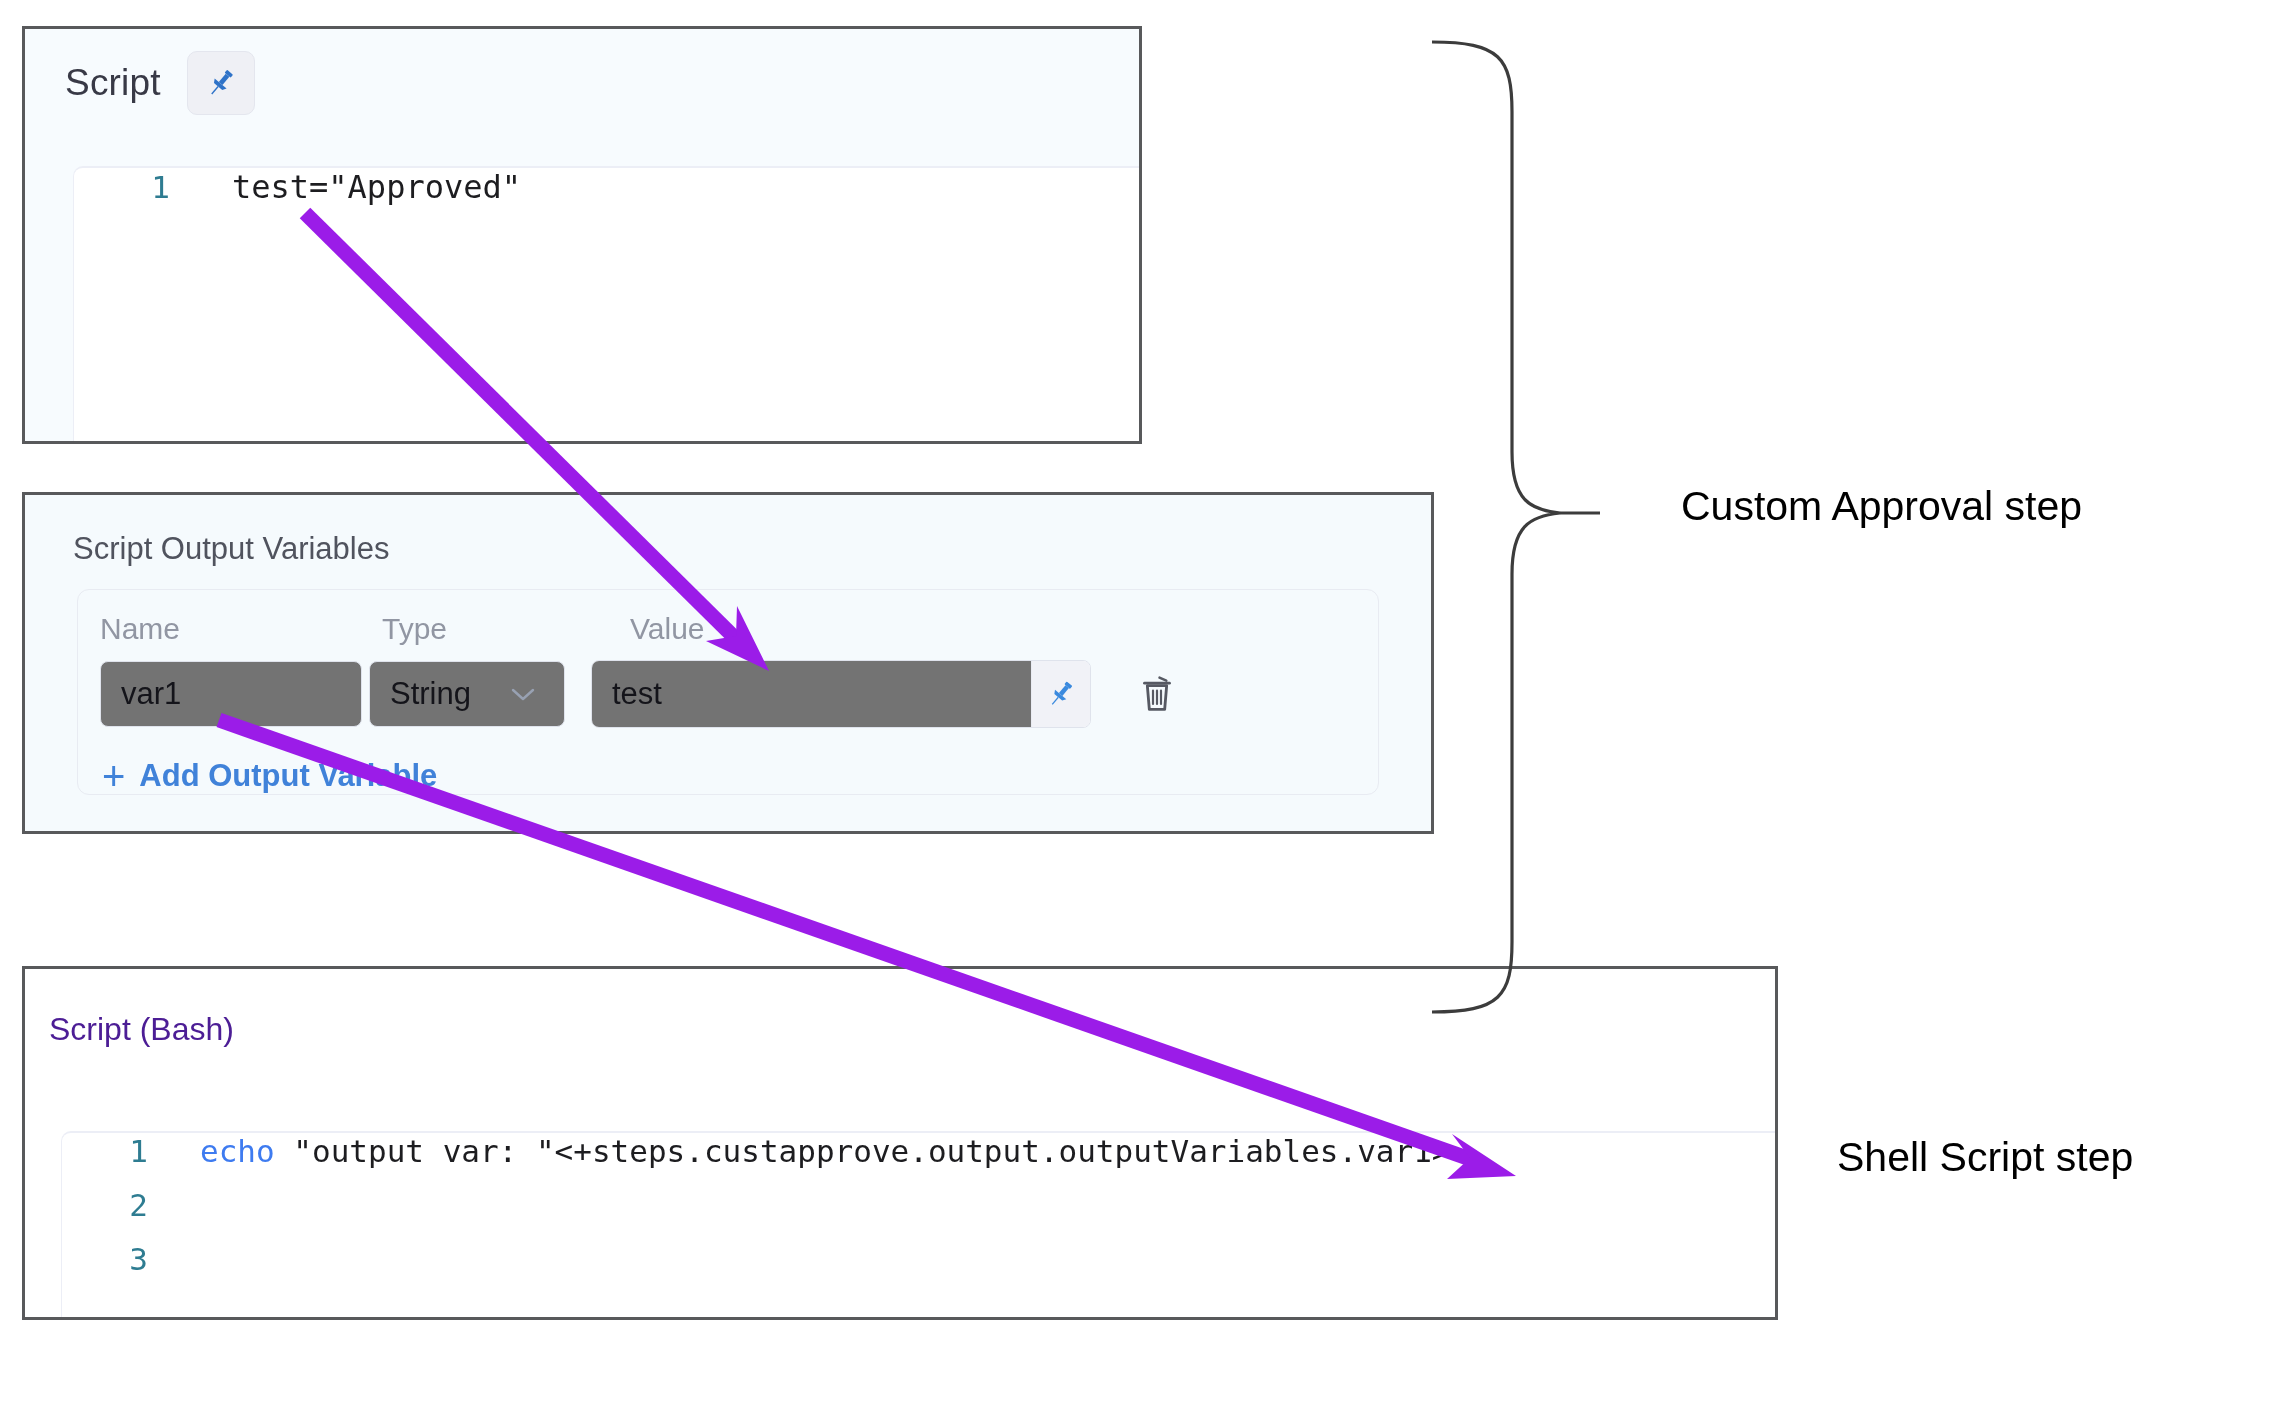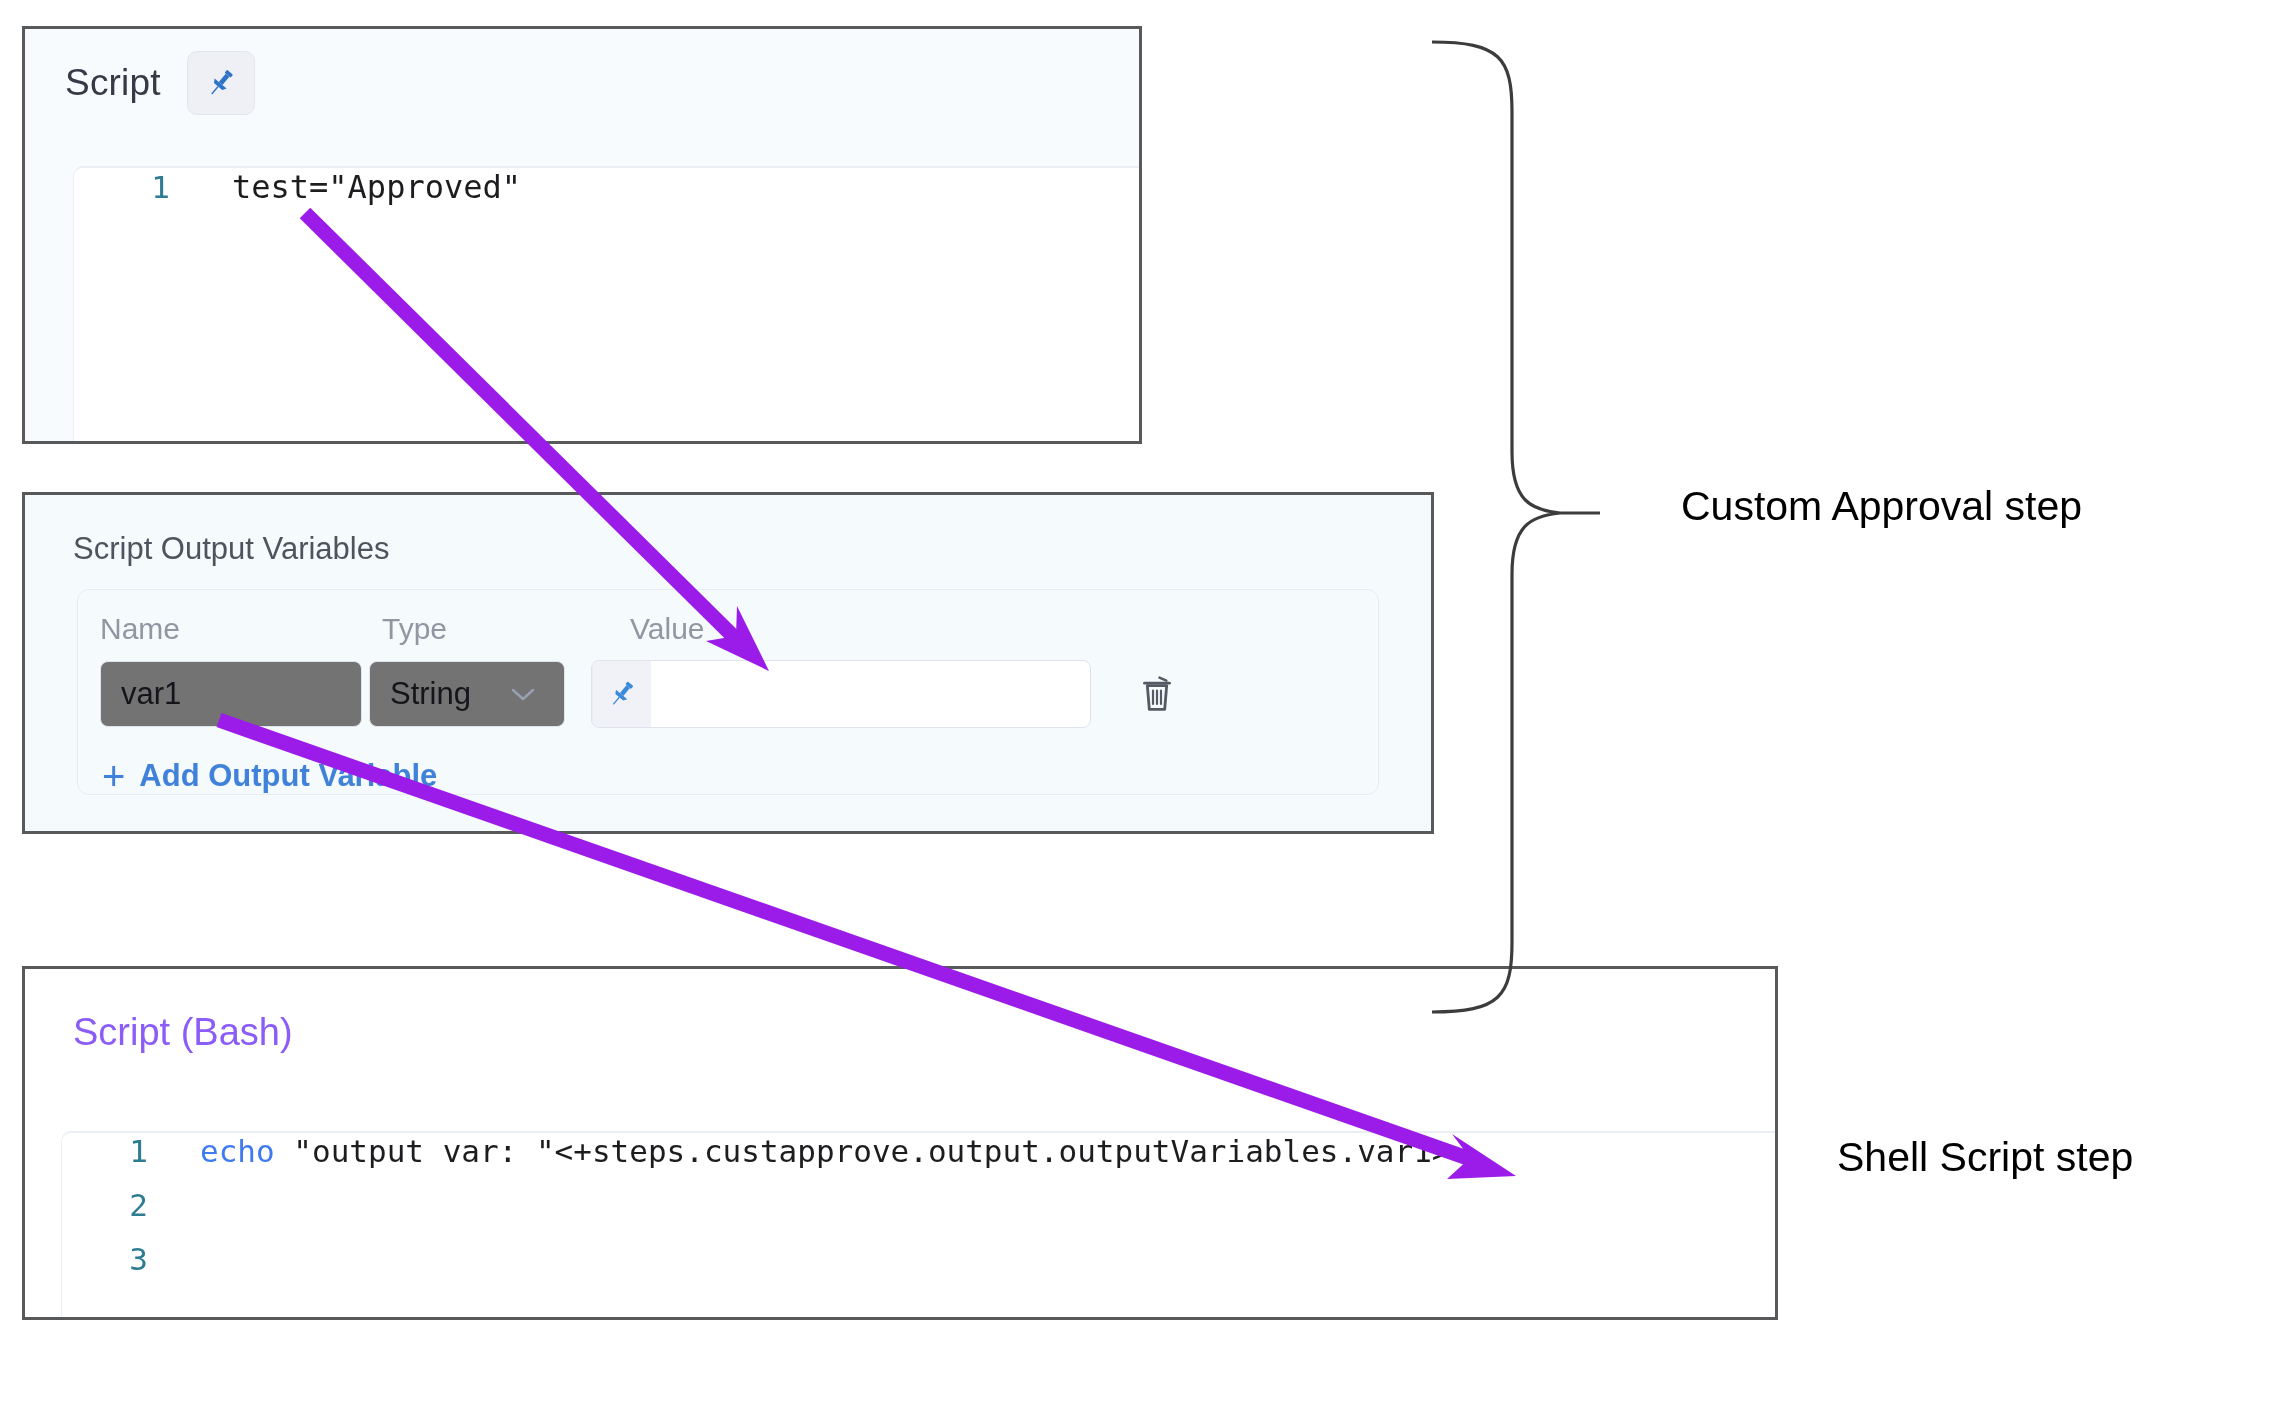--- a/index.html
+++ b/index.html
@@ -199,23 +199,23 @@
 
   
   #panel-bash {
     left: 22px;
     top: 966px;
     width: 1756px;
     height: 354px;
     background: #ffffff;
   }
   .bash-title {
-    padding: 42px 0 0 48px;
-    font-size: 38px;
-    color: #8b5cf6;
+    padding: 42px 0 0 24px;
+    font-size: 32px;
+    color: #4c1d95;
   }
   .bash-code {
     position: absolute;
     left: 36px;
     right: 0;
     top: 162px;
     bottom: 0;
     border-top: 2px solid #eceef6;
     border-left: 1px solid #eceef6;
     border-top-left-radius: 10px;
@@ -284,20 +284,21 @@
       <span class="fld fld-type">
         <span>String</span>
         <span class="chev">
           <svg width="26" height="16" viewBox="0 0 26 16" aria-hidden="true">
             <path d="M3 3 L13 12 L23 3" stroke="#98a1b2" stroke-width="2.4" fill="none" stroke-linecap="round" stroke-linejoin="round"></path>
           </svg>
         </span>
       </span>
 
       <span class="value-wrap">
+        <span class="fld fld-value">test</span>
         <span class="value-pin">
           <svg width="34" height="34" viewBox="0 0 24 24" aria-hidden="true">
             <g transform="rotate(40 12 12)">
               <rect x="9.4" y="2.6" width="5.2" height="2.6" rx="0.6" fill="#3b8ade"></rect>
               <rect x="10.4" y="5.2" width="3.2" height="7.2" fill="#3b8ade"></rect>
               <path d="M6.8 12.4 H17.2 L15.6 15 H8.4 Z" fill="#3b8ade"></path>
               <rect x="11.55" y="15" width="0.9" height="6.6" fill="#3b8ade"></rect>
             </g>
           </svg>
         </span>

